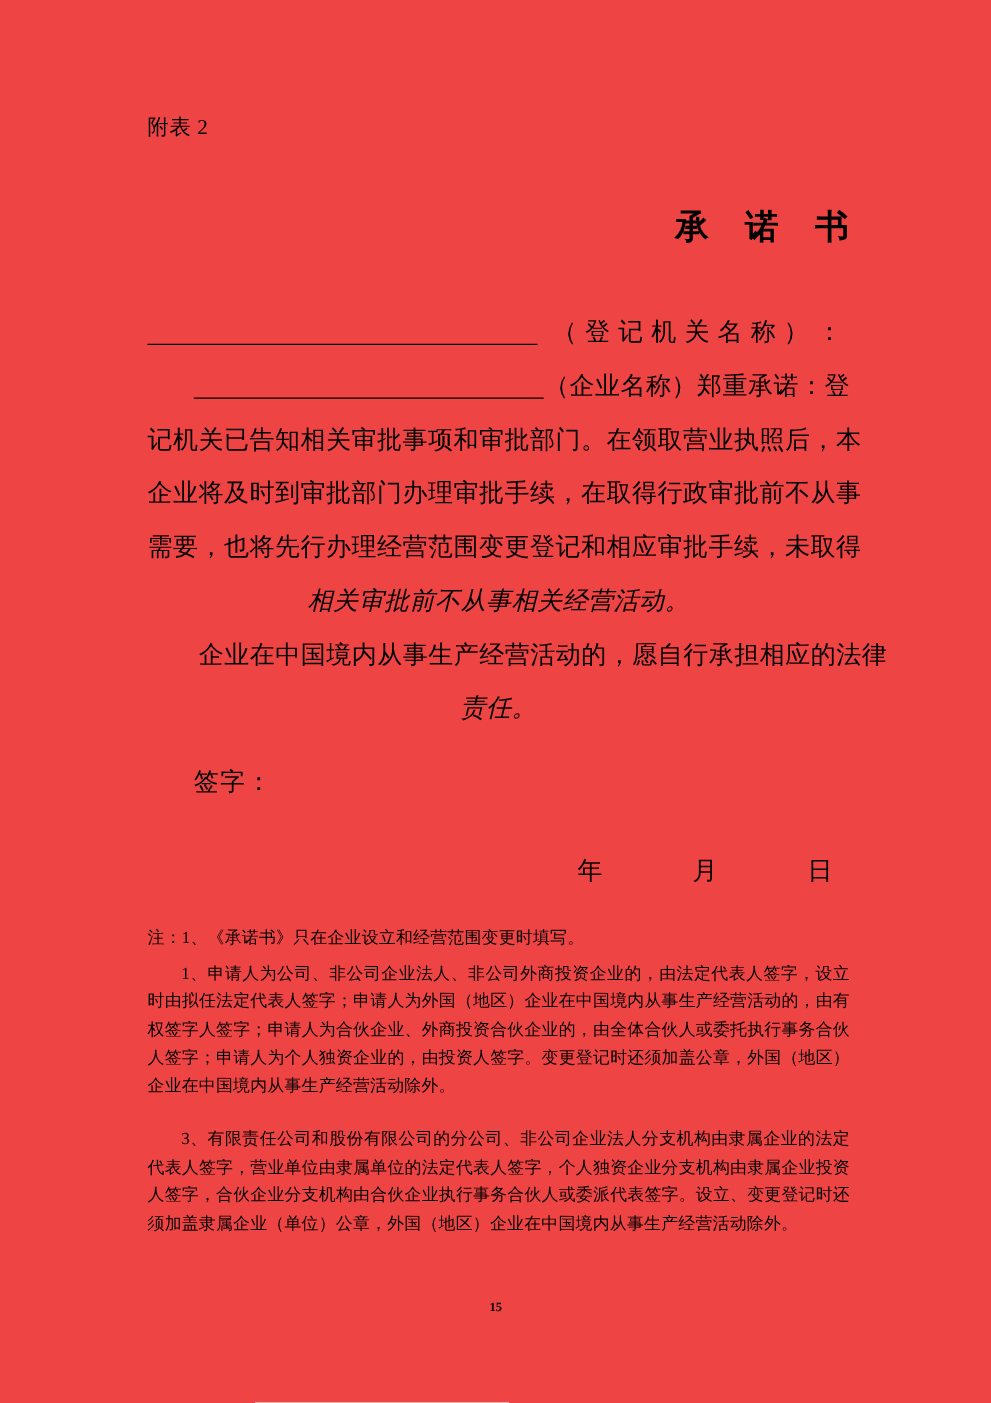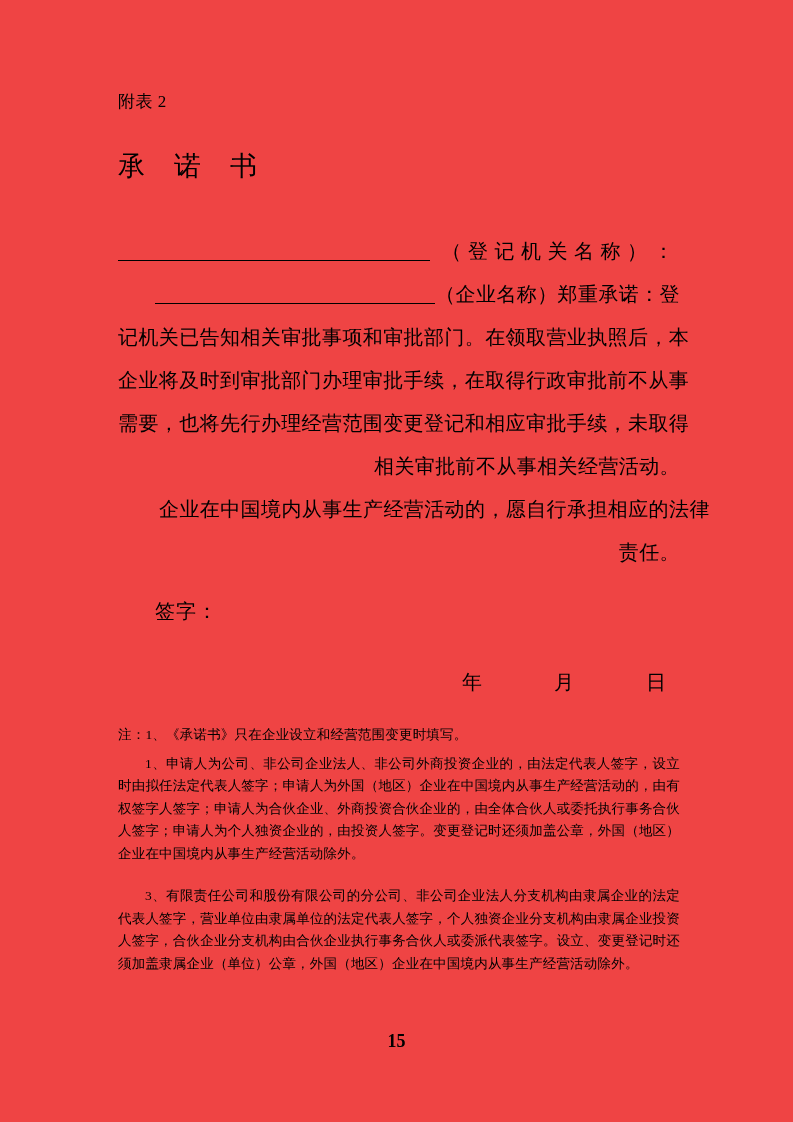--- a/index.html
+++ b/index.html
@@ -9,41 +9,41 @@
     position: relative;
     font-family: "Liberation Serif", "DejaVu Serif", serif;
     color: #000;
     overflow: hidden;
   }
   .page { position: absolute; inset: 0; padding: 90px 113px 0 118px; background: #ef4444; }
 
   .appendix { font-size: 17px; letter-spacing: 0.5px; }
 
   .title {
-    margin-top: 35px;
+    margin-top: 50px;
     font-size: 27px;
-    font-weight: 400;
-    text-align: left;
+    font-weight: 700;
+    text-align: right;
     letter-spacing: 1px;
   }
 
   .body-block { margin-top: 46px; }
 
   .line {
     font-size: 20px;
     letter-spacing: 0.4px;
     line-height: 43px;
     height: 43px;
   }
   .line.fill {
     text-align: justify;
     text-align-last: justify;
     white-space: nowrap;
   }
-  .line.last { text-align: right; }
+  .line.last { text-align: center; font-style: italic; }
   .ind2 { text-indent: 41px; }
 
   .flexline { display: flex; align-items: flex-start; }
   .flexline .blank {
     flex: 1;
     height: 31px;
     border-bottom: 1px solid #000;
   }
   .flexline .line-text { white-space: nowrap; }
   .flexline.indent { padding-left: 37px; }
@@ -78,21 +78,21 @@
   .note { text-align: justify; }
   .note.gap-sm { margin-top: 6px; }
   .note.gap-lg { margin-top: 20px; }
   .note.indented { text-indent: 27px; }
 
   .page-number {
     position: absolute;
     left: 0; right: 0;
     bottom: 70px;
     text-align: center;
-    font-size: 18px;
+    font-size: 10px;
     font-weight: 700;
   }
 </style>
 </head>
 <body>
 
 <div class="page">
 
   <div class="appendix">附表 2</div>
 

